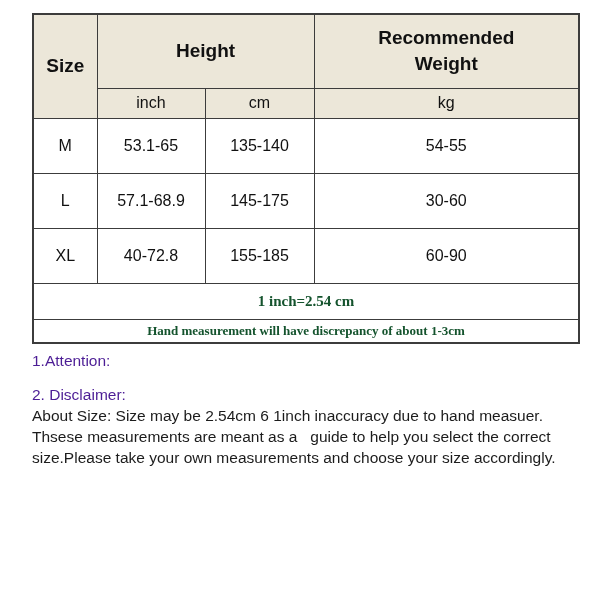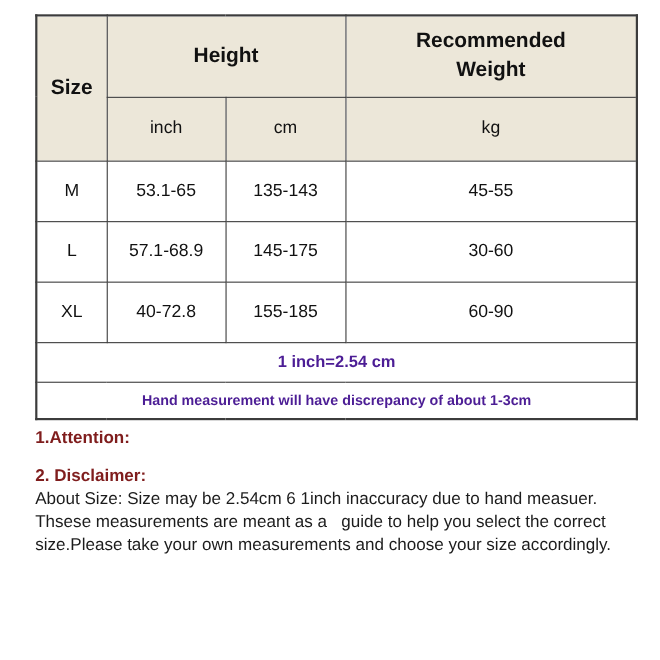--- a/index.html
+++ b/index.html
@@ -27,24 +27,24 @@
   }
   table.size-table th,
   table.size-table td {
     border: 1.5px solid #3c3c3c;
     text-align: center;
     vertical-align: middle;
     padding: 0;
     overflow: hidden;
   }
   tr.r-head1 { height: 74px; }
-  tr.r-head2 { height: 58px; }
+  tr.r-head2 { height: 30px; }
   tr.r-data  { height: 55px; }
   tr.r-note1 { height: 36px; }
-  tr.r-note2 { height: 34px; }
+  tr.r-note2 { height: 24px; }
   th.head {
     background: #ece7d9;
     font-size: 19px;
     font-weight: bold;
     color: #111111;
     line-height: 26px;
   }
   th.head .wrap-narrow {
     display: inline-block;
     max-width: 160px;
@@ -56,33 +56,32 @@
     font-weight: normal;
     color: #111111;
   }
   td.cell {
     background: #ffffff;
     font-size: 16px;
     color: #111111;
   }
   td.note {
     background: #ffffff;
-    font-family: Liberation Sans, sans-serif;
-    color: #4c1d95;
+    font-family: Liberation Serif, serif;
+    color: #14532d;
   }
   td.note1 { font-size: 15px; font-weight: bold; }
   td.note2 { font-size: 13px; font-weight: bold; }
   
   .sections { margin-top: 6px; width: 546px; }
   .section  { margin-bottom: 13px; }
   .sec-title {
     font-size: 15.5px;
     line-height: 21px;
-    color: #7f1d1d;
-    font-weight: bold;
+    color: #4c1d95;
   }
   .sec-body {
     font-size: 15.5px;
     line-height: 21px;
     color: #1c1c1c;
     white-space: pre-wrap;
   }
 </style>
 </head>
 <body>
@@ -106,22 +105,22 @@
       </tr>
       <tr class="r-head2">
         <th class="subhead">inch</th>
         <th class="subhead">cm</th>
         <th class="subhead">kg</th>
       </tr>
 
       <tr class="r-data">
         <td class="cell">M</td>
         <td class="cell">53.1-65</td>
-        <td class="cell">135-143</td>
-        <td class="cell">45-55</td>
+        <td class="cell">135-140</td>
+        <td class="cell">54-55</td>
       </tr>
       <tr class="r-data">
         <td class="cell">L</td>
         <td class="cell">57.1-68.9</td>
         <td class="cell">145-175</td>
         <td class="cell">30-60</td>
       </tr>
       <tr class="r-data">
         <td class="cell">XL</td>
         <td class="cell">40-72.8</td>

